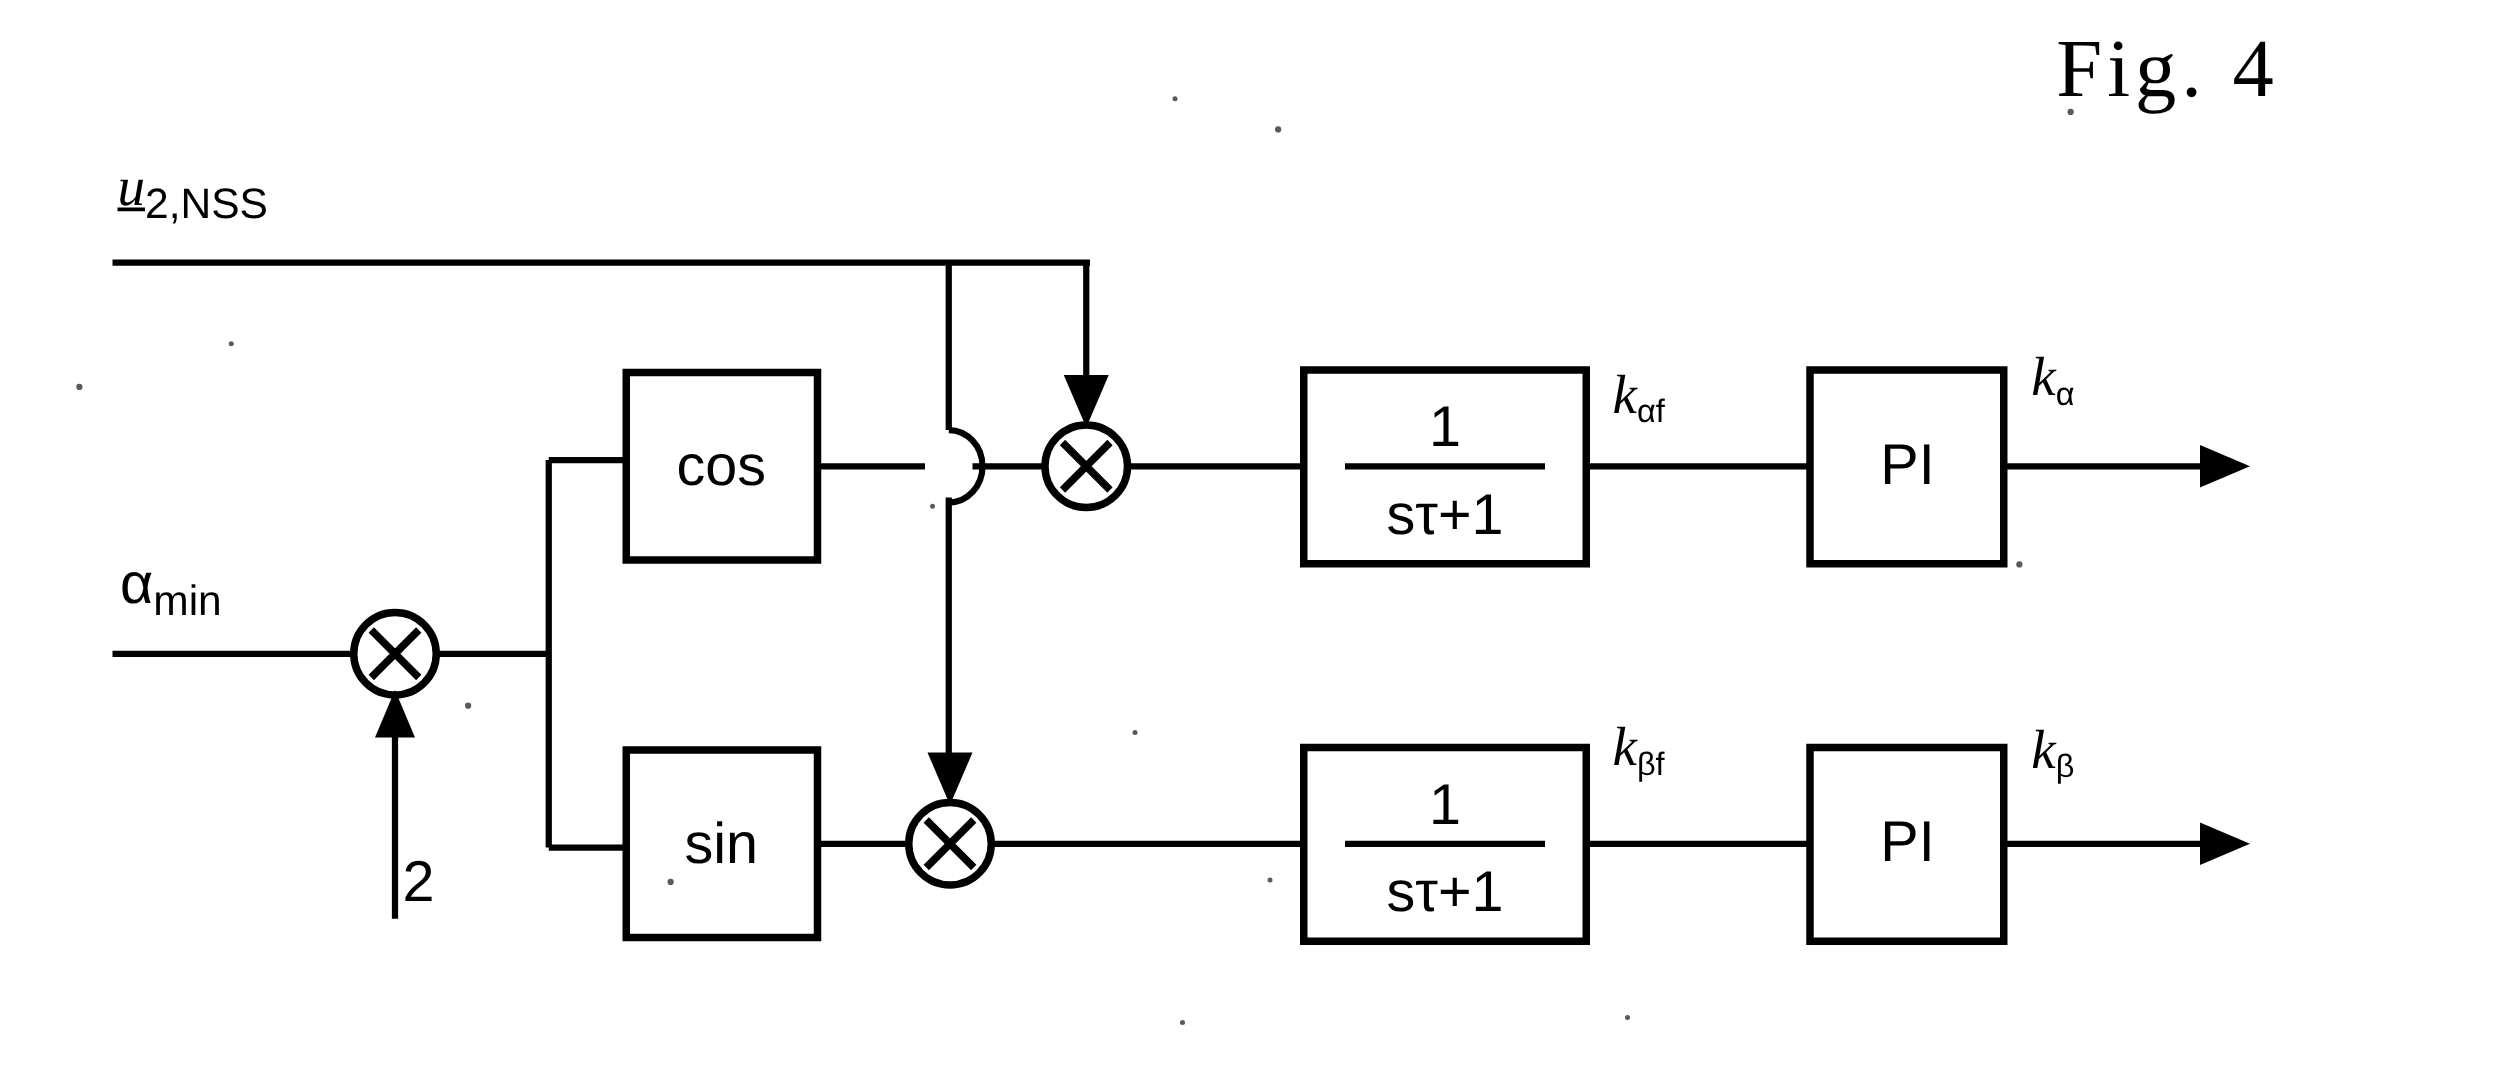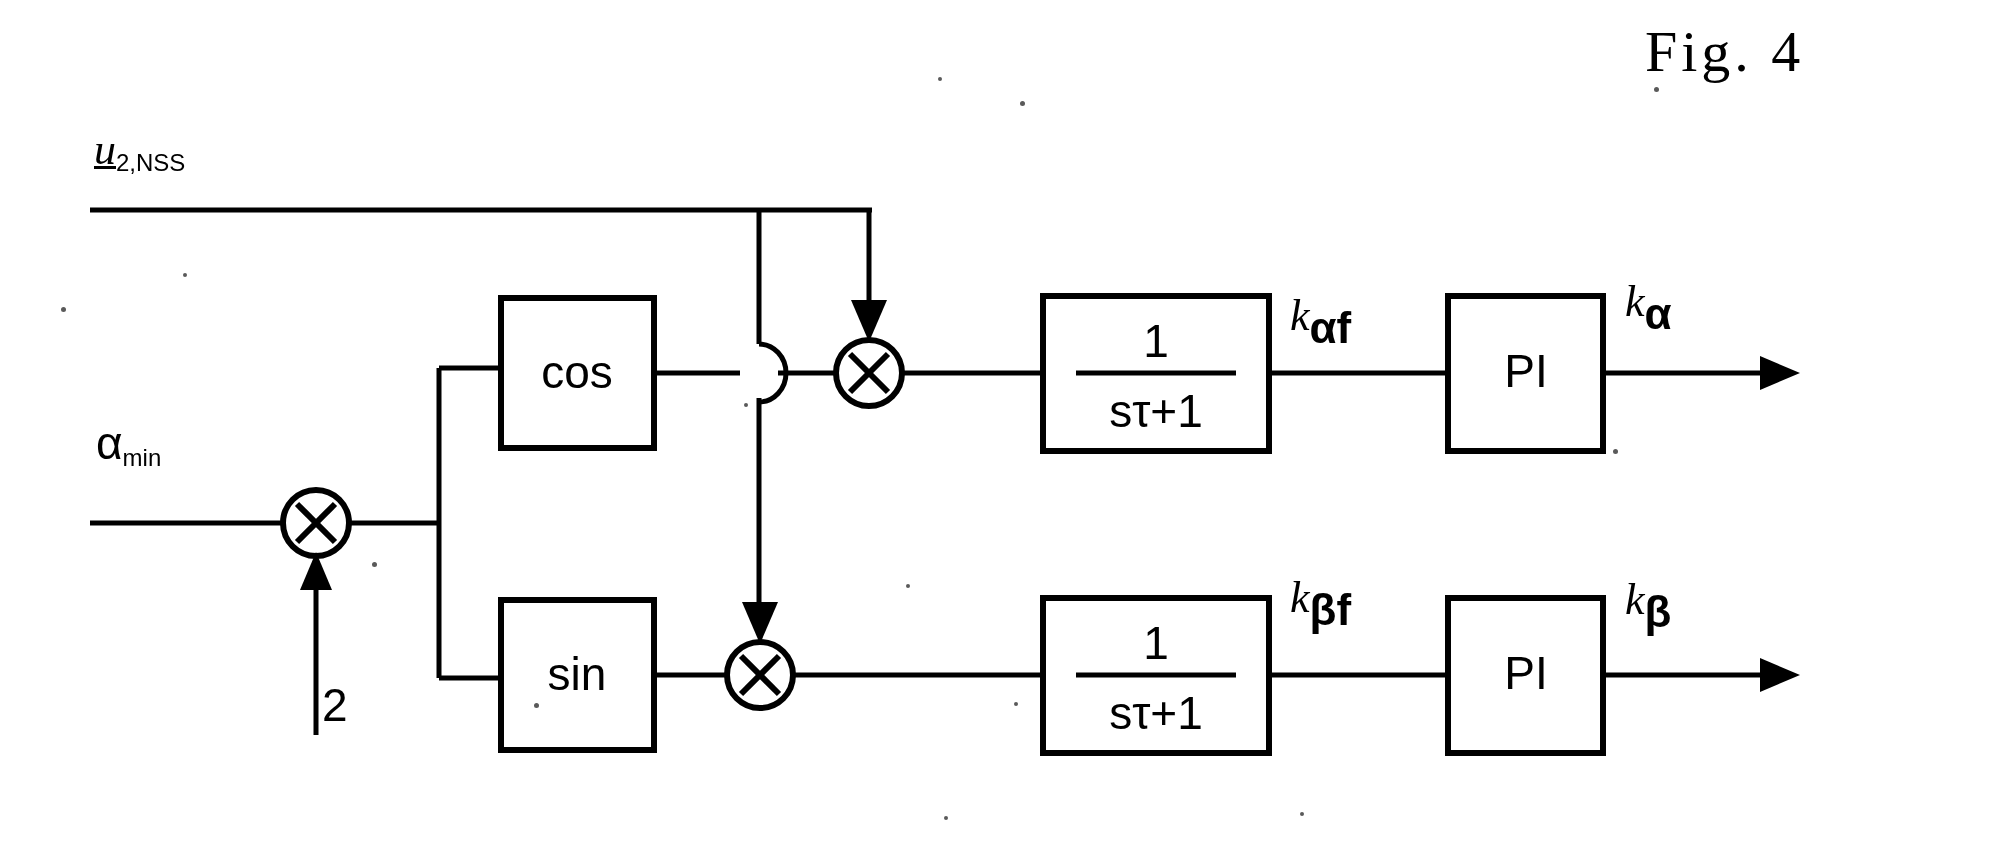--- a/index.html
+++ b/index.html
@@ -64,47 +64,46 @@
     font-size: 44px;
     font-style: italic;
     font-family: "Liberation Serif", serif;
   }
   .sig-base-upright {
     font-size: 46px;
     font-style: normal;
     font-family: "Liberation Sans", sans-serif;
   }
   .sig-sub {
-    font-size: 24px;
+    font-size: 34px;
     font-style: normal;
     font-family: "Liberation Sans", sans-serif;
     vertical-align: -0.30em;
     margin-top: 24px;
   }
   .sig-sub-greek {
-    font-size: 44px;
+    font-size: 26px;
     font-style: normal;
     font-family: "Liberation Sans", sans-serif;
     vertical-align: -0.30em;
-    font-weight: bold;
   }
   .underline-u {
     text-decoration: underline;
     text-decoration-thickness: 3px;
     text-underline-offset: 2px;
   }
   .plain-num {
     font-size: 46px;
     font-family: "Liberation Sans", sans-serif;
     color: #000000;
   }
   #fig-title {
     position: absolute;
     font-family: "Liberation Serif", serif;
-    font-size: 58px;
+    font-size: 66px;
     color: #000000;
     letter-spacing: 4px;
     white-space: nowrap;
   }
   .speck { position: absolute; background: #5a5a5a; border-radius: 50%; }
 </style>
 </head>
 <body>
 
 <div id="figure-root">
@@ -233,21 +232,21 @@
     </g>
 
   </svg>
 
   <div id="fig-title" style="left:1645px; top:18px;">Fig. 4</div>
 
   <div class="sig-label" style="left:94px; top:128px;">
     <span class="sig-base underline-u">u</span><span class="sig-sub">2,NSS</span>
   </div>
 
-  <div class="sig-label" style="left:96px; top:420px;">
+  <div class="sig-label" style="left:96px; top:443px;">
     <span class="sig-base-upright">α</span><span class="sig-sub">min</span>
   </div>
 
   <div class="sig-label plain-num" style="left:322px; top:682px;">2</div>
 
   <div class="sig-label" style="left:1290px; top:294px;">
     <span class="sig-base">k</span><span class="sig-sub-greek">αf</span>
   </div>
 
   <div class="sig-label" style="left:1290px; top:576px;">

